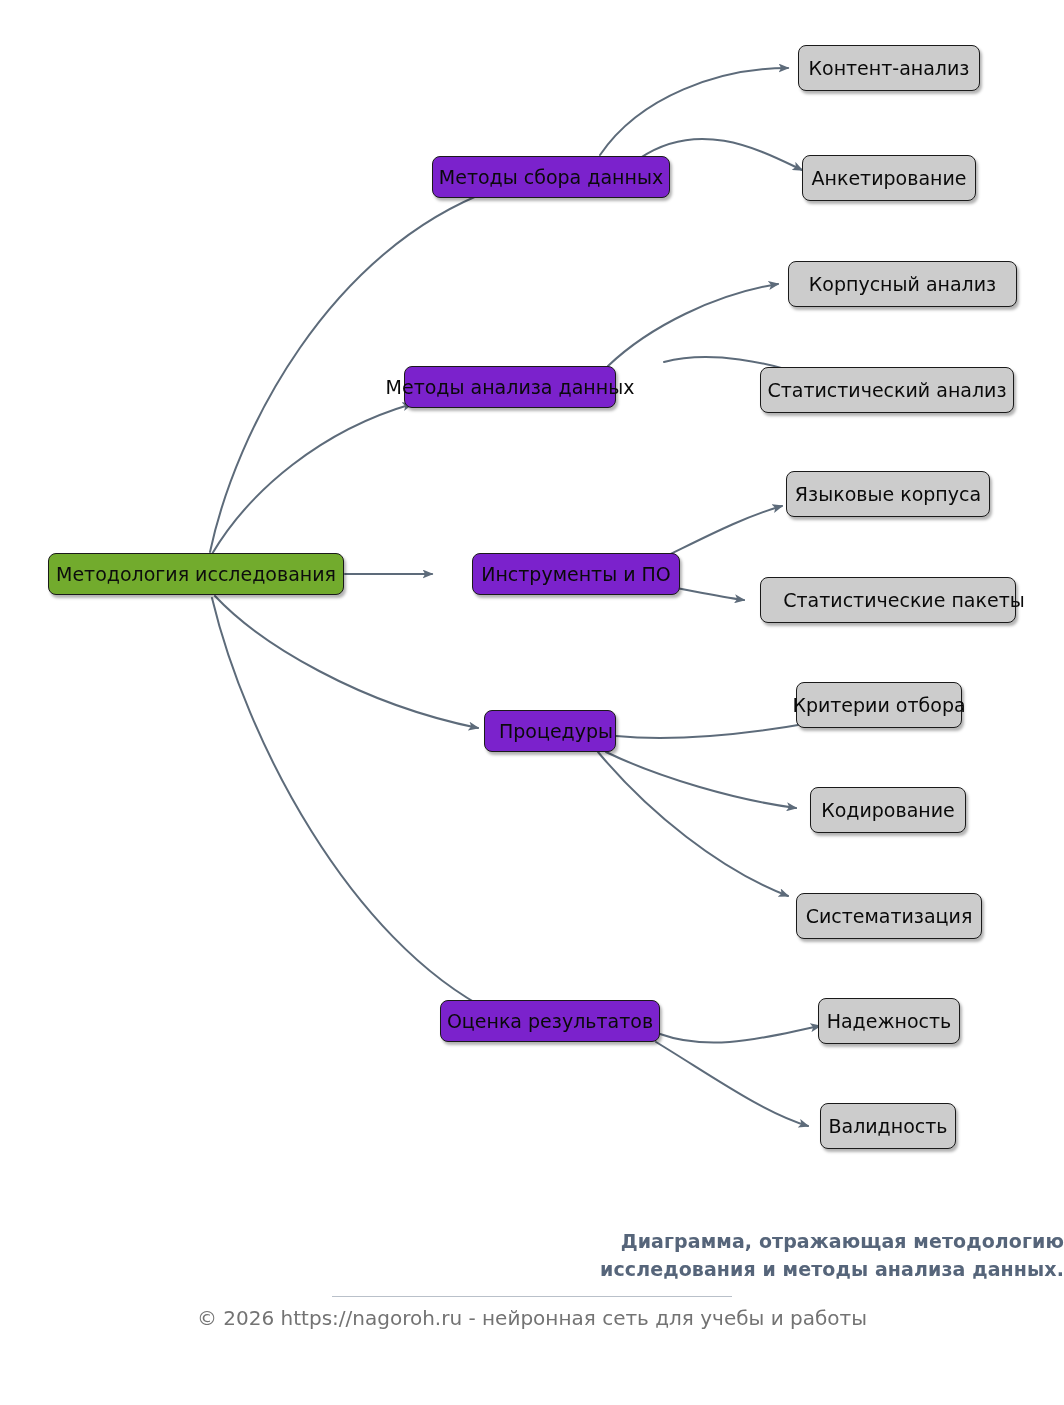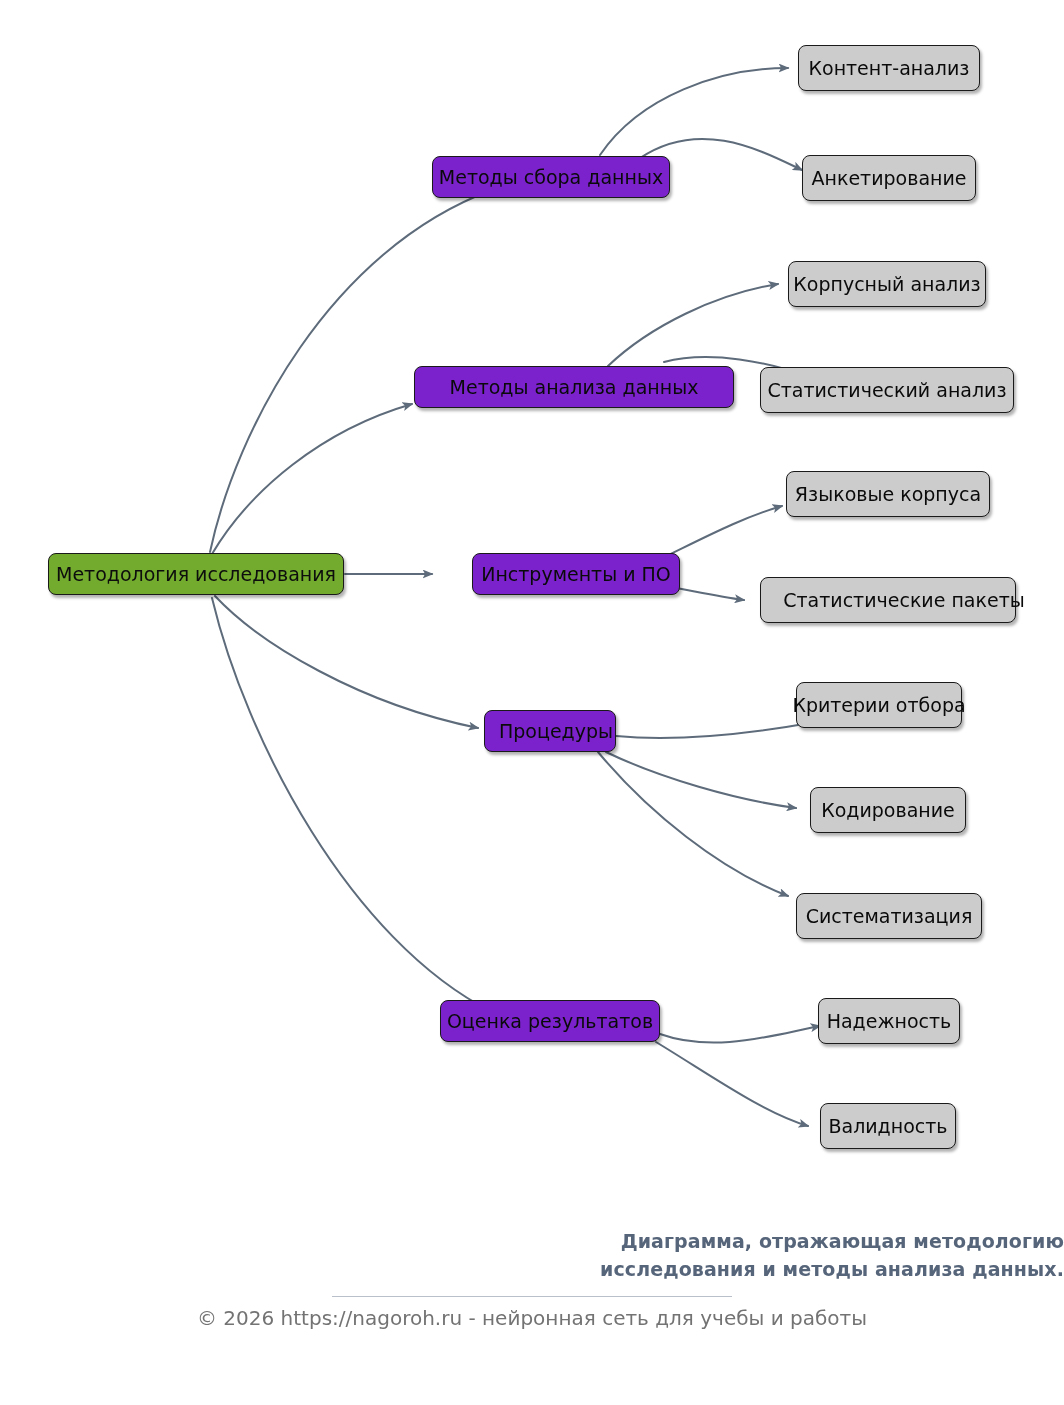--- a/index.html
+++ b/index.html
@@ -140,24 +140,24 @@
   <div class="node branch" style="left:432px; top:156px; width:238px;">
     <span class="node-label">Методы сбора данных</span>
   </div>
   <div class="node leaf" style="left:798px; top:45px; width:182px;">
     <span class="node-label">Контент-анализ</span>
   </div>
   <div class="node leaf" style="left:802px; top:155px; width:174px;">
     <span class="node-label">Анкетирование</span>
   </div>
 
-  <div class="node branch" style="left:414px; top:366px; width:320px;">
+  <div class="node branch" style="left:404px; top:366px; width:212px;">
     <span class="node-label">Методы анализа данных</span>
   </div>
-  <div class="node leaf" style="left:788px; top:261px; width:198px;">
+  <div class="node leaf" style="left:788px; top:261px; width:229px;">
     <span class="node-label">Корпусный анализ</span>
   </div>
   <div class="node leaf" style="left:760px; top:367px; width:254px;">
     <span class="node-label">Статистический анализ</span>
   </div>
 
   <div class="node branch" style="left:446px; top:553px; width:208px;margin-left:26px;">
     <span class="node-label">Инструменты и ПО</span>
   </div>
   <div class="node leaf" style="left:786px; top:471px; width:204px;">

